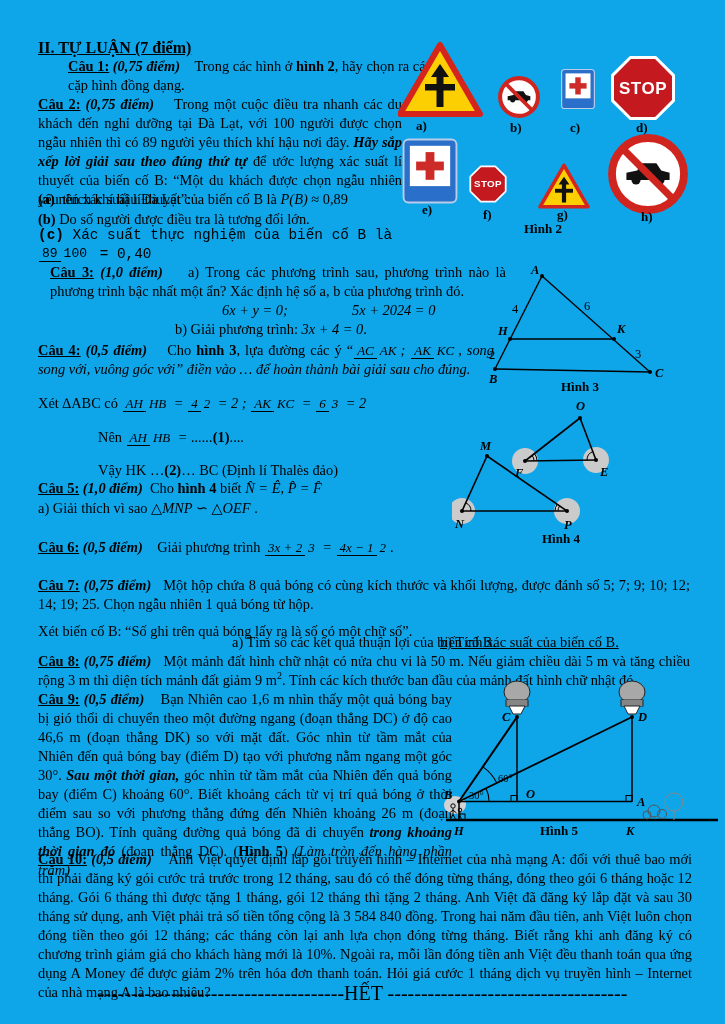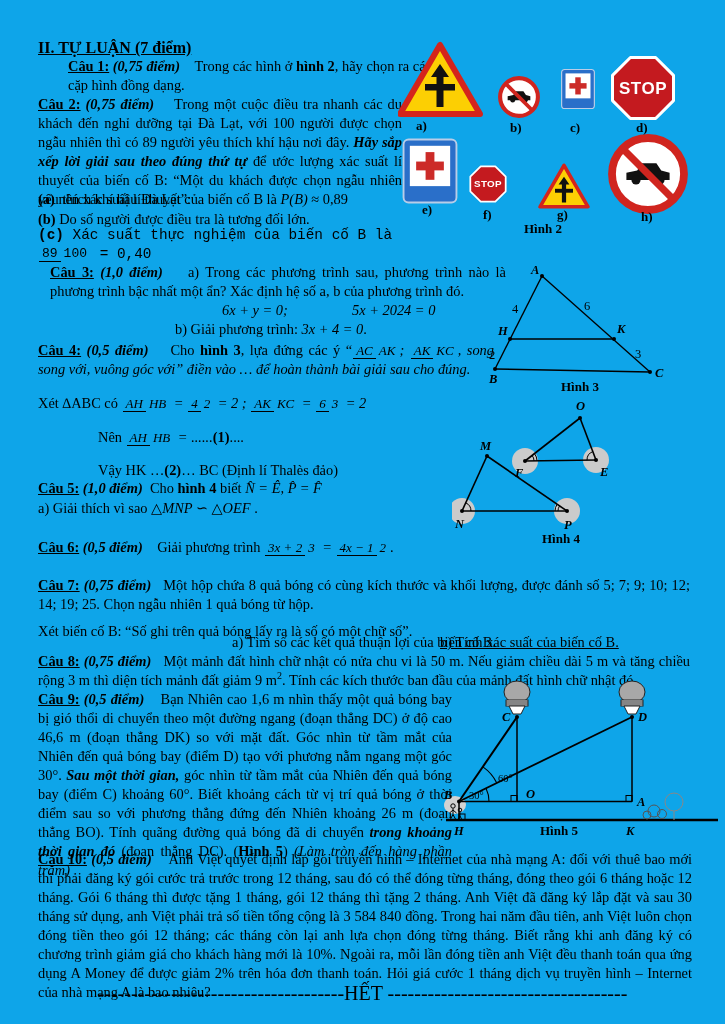--- a/index.html
+++ b/index.html
@@ -46,21 +46,21 @@
         <span class="fden">100</span>
       </span><span> = 0,40</span></div>
 
   <div class="blk" style="top:263px;left:38px;width:456px;margin-left:12px;"><span class="s-b s-u">Câu 3:</span><span class="s-b"> </span><span class="s-b s-i">(1,0 điểm)</span><span>&nbsp;&nbsp;&nbsp;&nbsp;a) Trong các phương trình sau, phương trình nào là phương trình bậc nhất một ẩn? Xác định hệ số a, b của phương trình đó.</span></div>
   <div class="blk" style="top:301px;left:38px;width:456px;height:19px;">
     <span class="eq1"><span class="s-m">6x + y = 0;</span></span>
     <span class="eq2"><span class="s-m">5x + 2024 = 0</span></span>
   </div>
   <div class="blk nojust" style="top:320px;left:175px;"><span>b) Giải phương trình: </span><span class="s-m">3x + 4 = 0</span><span>.</span></div>
 
-  <div class="blk" style="top:341px;left:38px;width:456px;"><span class="s-b s-u">Câu 4:</span><span class="s-b"> </span><span class="s-b s-i">(0,5 điểm)</span><span>&nbsp;&nbsp;&nbsp;&nbsp;Cho </span><span class="s-b">hình 3</span><span>, lựa đứng các ý “</span><span class="frac s-m">
+  <div class="blk" style="top:341px;left:38px;width:456px;"><span class="s-b s-u">Câu 4:</span><span class="s-b"> </span><span class="s-b s-i">(0,5 điểm)</span><span>&nbsp;&nbsp;&nbsp;&nbsp;Cho </span><span class="s-b">hình 3</span><span>, lựa đường các ý “</span><span class="frac s-m">
         <span class="fnum">AC</span>
         <span class="fden">AK</span>
       </span><span class="s-m">; </span><span class="frac s-m">
         <span class="fnum">AK</span>
         <span class="fden">KC</span>
       </span><span class="s-i">, </span><span class="s-i">song song với, vuông góc với</span><span class="s-i">” điền vào … để hoàn thành bài giải sau cho đúng.</span></div>
   <div class="blk nojust" style="top:394px;left:38px;width:440px;"><span>Xét ∆ABC có </span><span class="frac s-m">
         <span class="fnum">AH</span>
         <span class="fden">HB</span>
       </span><span class="s-m"> = </span><span class="frac s-m">

